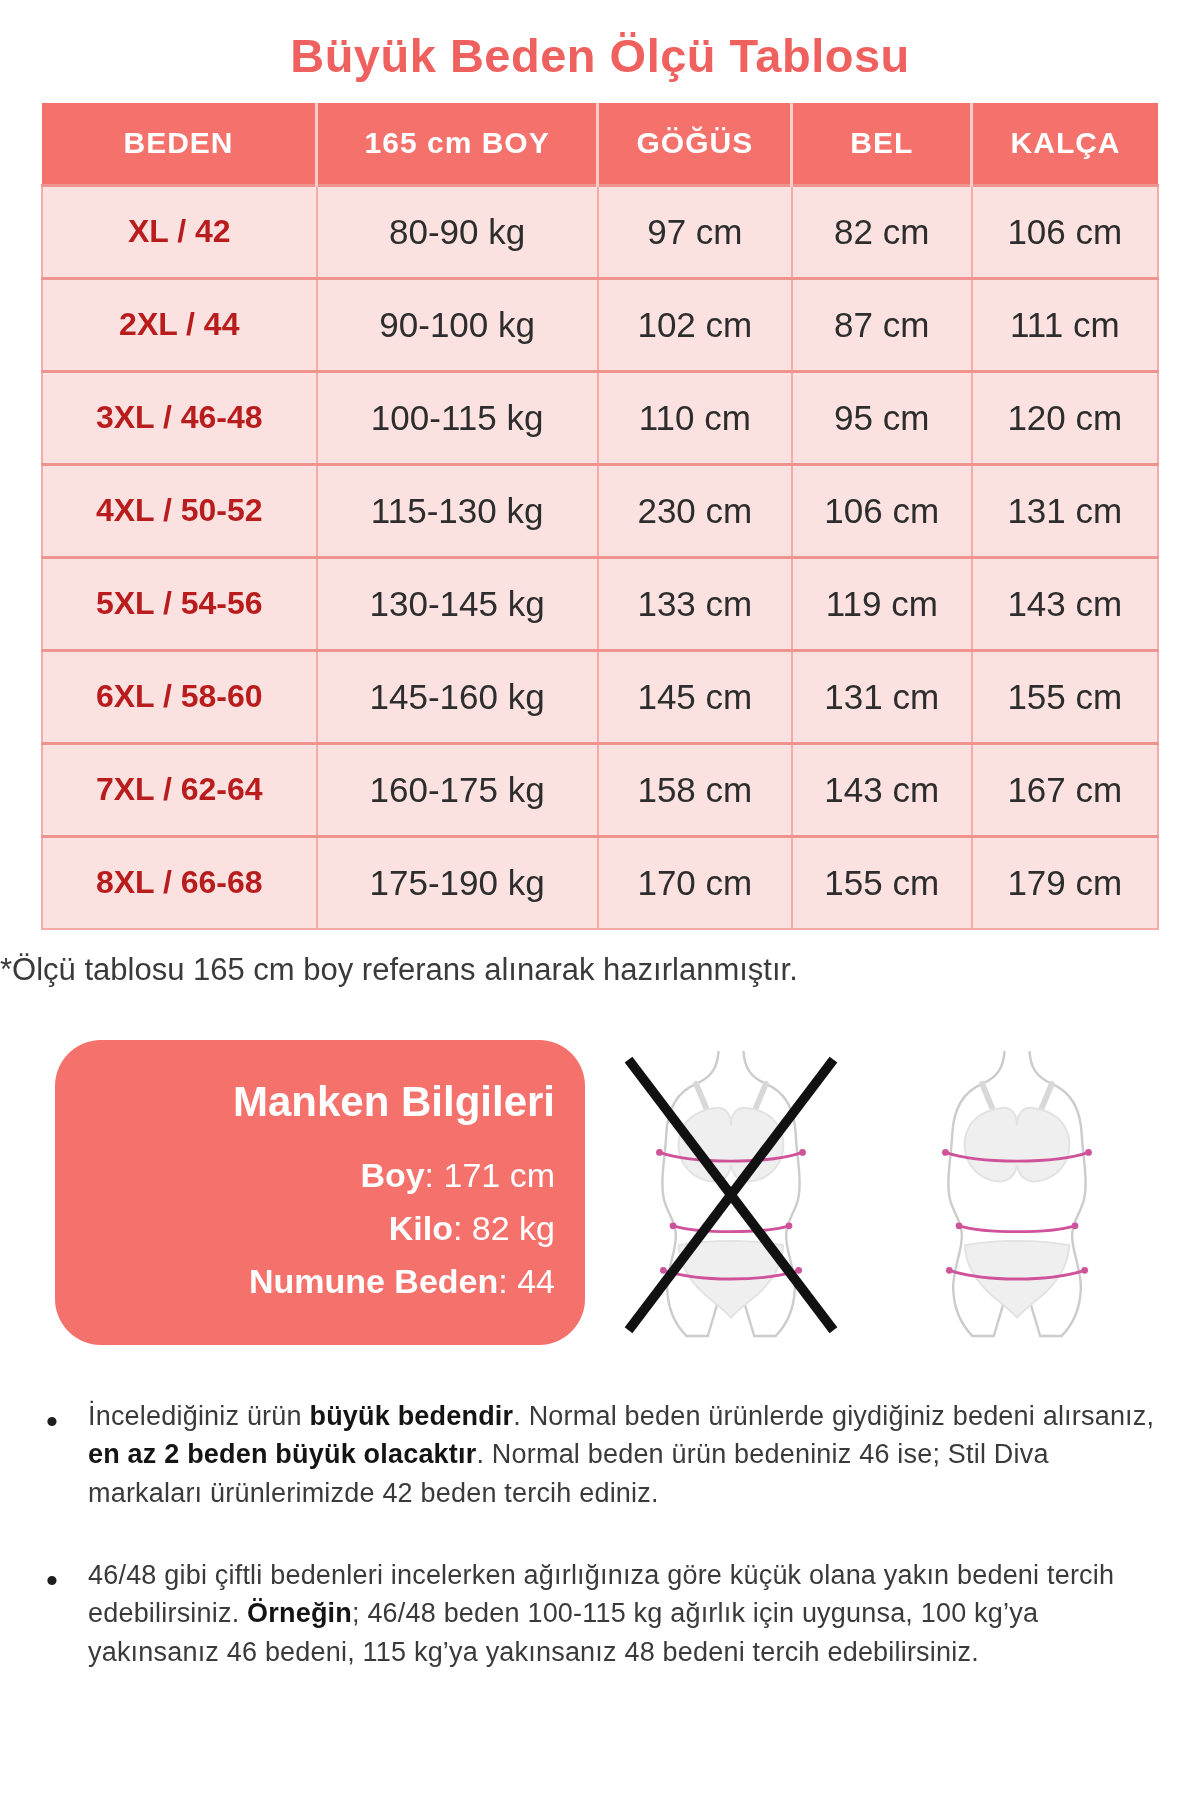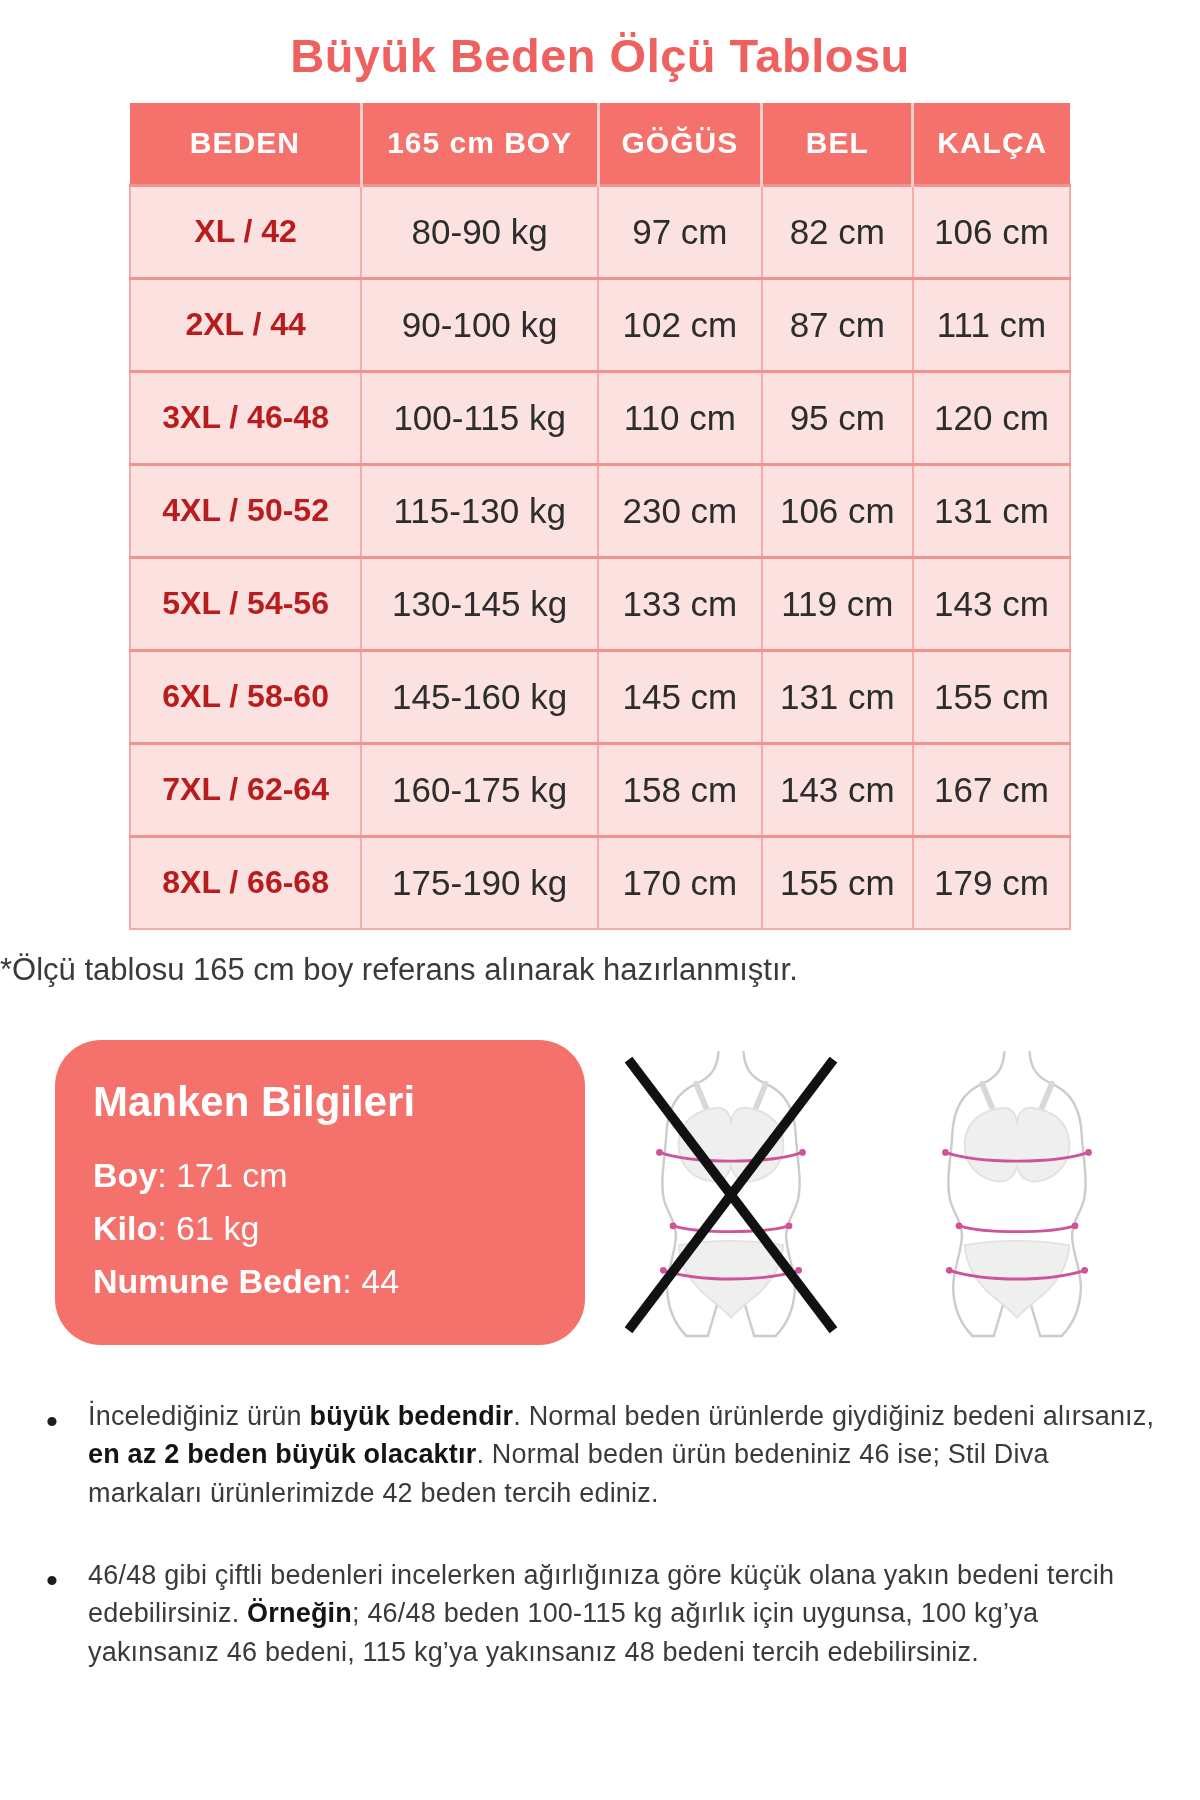--- a/index.html
+++ b/index.html
@@ -27,21 +27,21 @@
     margin-top:28px;
     text-align:center;
     font-size:47px;
     font-weight:bold;
     letter-spacing:0.5px;
     color:var(--accent-strong);
   }
   table.size-table{
     border-collapse:collapse;
     margin:20px auto 0 auto;
-    width:942px;
+    width:1118px;
     table-layout:fixed;
   }
   col.c0{width:24.6%;} col.c1{width:25.2%;} col.c2{width:17.4%;} col.c3{width:16.1%;} col.c4{width:16.7%;}
   .size-table th{
     background:var(--accent);
     color:#ffffff;
     font-size:30px;
     font-weight:bold;
     letter-spacing:1px;
     height:82px;
@@ -63,20 +63,21 @@
     text-align:left;
     font-size:31px;
     color:var(--ink-soft);
   }
   .info-row{
     display:flex;
     align-items:center;
     margin-top:52px;
     padding-left:55px;
     padding-right:37px;
+    text-align:right;
   }
   .model-box{
     width:530px;
     min-height:305px;
     background:var(--accent);
     border-radius:46px;
     padding:38px 30px 36px 38px;
     color:#ffffff;
     flex-shrink:0;
   }
@@ -205,21 +206,21 @@
     </tbody>
   </table>
 
   <p class="footnote">*Ölçü tablosu 165 cm boy referans alınarak hazırlanmıştır.</p>
 
   <div class="info-row">
 
     <div class="model-box">
       <h2>Manken Bilgileri</h2>
       <p class="field"><span class="b">Boy</span><span>: 171 cm</span></p>
-      <p class="field"><span class="b">Kilo</span><span>: 61 kg</span></p>
+      <p class="field"><span class="b">Kilo</span><span>: 82 kg</span></p>
       <p class="field"><span class="b">Numune Beden</span><span>: 44</span></p>
     </div>
 
     <div class="figures">
 
       <svg width="218" height="290" viewBox="0 0 220 300">
         <g fill="none" stroke="#CCCCCC" stroke-width="2.5" stroke-linecap="round">
           <path d="M97,4 C96,20 90,30 74,37 C52,46 44,66 43,90 C42,112 36,138 41,158 C45,172 53,180 53,194 C53,212 43,230 44,250 C45,272 54,288 64,298"></path>
           <path d="M123,4 C124,20 130,30 146,37 C168,46 176,66 177,90 C178,112 184,138 179,158 C175,172 167,180 167,194 C167,212 177,230 176,250 C175,272 166,288 156,298"></path>
           <path d="M64,298 L86,298 C90,284 94,272 97,260"></path>

